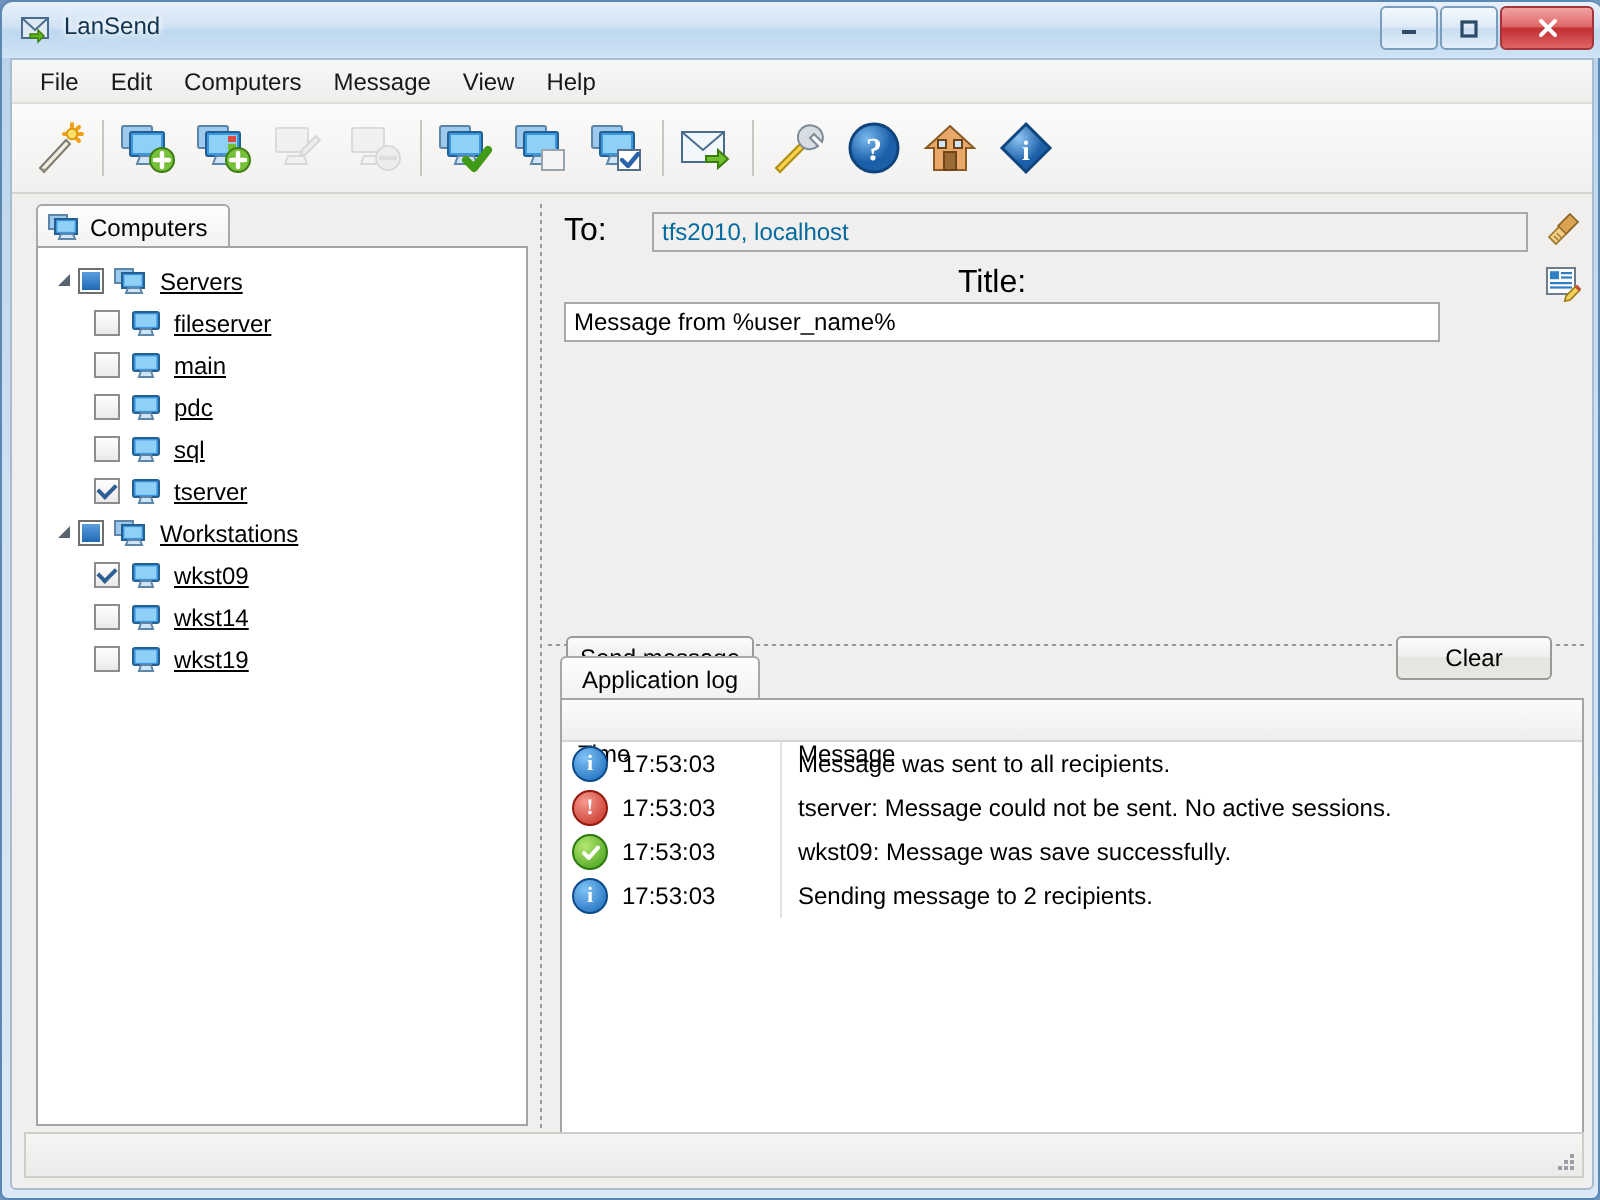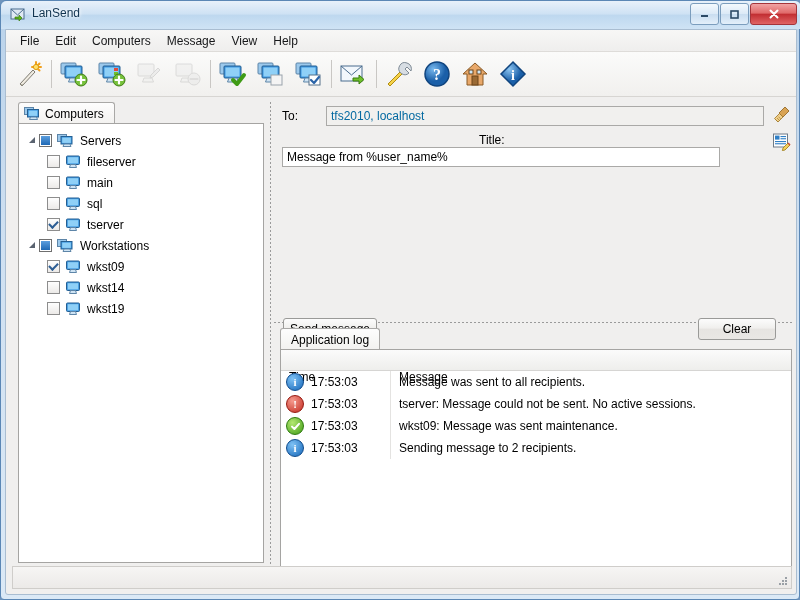--- a/index.html
+++ b/index.html
@@ -71,21 +71,21 @@
   .tabstrip{position:relative;height:22px;}
   .tab{
     position:absolute;left:6px;top:0;height:22px;padding:0 10px 0 26px;
     background:linear-gradient(180deg,#fdfdfd 0%,#f2f1ef 100%);
     border:1px solid #a9a8a6;border-bottom:none;border-radius:3px 3px 0 0;
     display:flex;align-items:center;font-size:12px;
   }
   .tab .tabicon{position:absolute;left:5px;top:3px;}
   .treebox{
     position:absolute;left:6px;top:21px;width:246px;height:440px;
-    background:#fff;border:1px solid #a5a4a2;box-sizing:border-box;overflow:hidden;
+    background:#fff;border:1px solid #a5a4a2;box-sizing:border-box;overflow:hidden;text-decoration:underline;
   }
   .trow{display:flex;align-items:center;height:21px;font-size:12px;padding-left:6px;}
   .trow .expander{width:14px;height:14px;display:flex;align-items:center;justify-content:center;}
   .indent{width:22px;}
   .cb{
     width:13px;height:13px;border:1px solid #8d8d8d;background:linear-gradient(180deg,#fefefe,#eceae8);
     box-sizing:border-box;margin-right:5px;display:flex;align-items:center;justify-content:center;
   }
   .cb.checked:after{
     content:"";width:7px;height:4px;border:2px solid #2d5e94;border-top:none;border-right:none;
@@ -96,21 +96,21 @@
   .nodeicon{margin-right:6px;display:flex;align-items:center;}
   
   .rightpane{position:absolute;left:268px;top:72px;width:518px;height:484px;}
   .vsplit{position:absolute;left:262px;top:72px;width:5px;height:484px;
     background-image:repeating-linear-gradient(180deg,#9a9a9a 0 2px,transparent 2px 4px);
     background-position:2px 0;background-size:1px 100%;background-repeat:repeat-y;}
   .hsplit{position:absolute;left:268px;top:290px;width:518px;height:5px;
     background-image:repeating-linear-gradient(90deg,#9a9a9a 0 2px,transparent 2px 4px);
     background-position:0 2px;background-size:100% 1px;background-repeat:repeat-x;}
   .fieldrow{position:absolute;display:flex;align-items:center;}
-  .flabel{width:44px;font-size:12px;}
+  .flabel{width:44px;font-size:16px;}
   .finput{
     height:20px;box-sizing:border-box;border:1px solid #aaa9a7;
     background:#fff;padding:2px 4px;font-size:12px;font-family:"Liberation Sans",sans-serif;
     color:#000;outline:none;
   }
   .finput.readonly{background:#f1f0ee;color:#0369a1;}
   .sidebtn{position:absolute;width:22px;height:22px;display:flex;align-items:center;justify-content:center;}
   .bodybox{
     position:absolute;left:8px;top:58px;width:482px;height:150px;
     border:1px solid #aaa9a7;background:#fff;box-sizing:border-box;
@@ -395,20 +395,32 @@
           <span class="nodeicon">
             <svg width="16" height="15" viewBox="0 0 16 15">
               <rect x="1.5" y="2" width="13" height="8.5" rx="1" fill="#3c97e0" stroke="#245f92"></rect>
               <rect x="2.8" y="3.2" width="10.4" height="6.2" fill="#8fd0f7"></rect>
               <path d="M5.5 10.5 h5 l1 3 h-7 z" fill="#cfe4f4" stroke="#5d85a8"></path>
             </svg>
           </span>
           <span>main</span>
         </div>
 
+        <div class="trow">
+          <span class="indent"></span>
+          <span class="cb"></span>
+          <span class="nodeicon">
+            <svg width="16" height="15" viewBox="0 0 16 15">
+              <rect x="1.5" y="2" width="13" height="8.5" rx="1" fill="#3c97e0" stroke="#245f92"></rect>
+              <rect x="2.8" y="3.2" width="10.4" height="6.2" fill="#8fd0f7"></rect>
+              <path d="M5.5 10.5 h5 l1 3 h-7 z" fill="#cfe4f4" stroke="#5d85a8"></path>
+            </svg>
+          </span>
+          <span>pdc</span>
+        </div>
 
         <div class="trow">
           <span class="indent"></span>
           <span class="cb"></span>
           <span class="nodeicon">
             <svg width="16" height="15" viewBox="0 0 16 15">
               <rect x="1.5" y="2" width="13" height="8.5" rx="1" fill="#3c97e0" stroke="#245f92"></rect>
               <rect x="2.8" y="3.2" width="10.4" height="6.2" fill="#8fd0f7"></rect>
               <path d="M5.5 10.5 h5 l1 3 h-7 z" fill="#cfe4f4" stroke="#5d85a8"></path>
             </svg>
@@ -560,21 +572,21 @@
 
           <div class="lvrow">
             <span class="lvc-time">
               <span class="sicon ok">
                 <svg width="11" height="11" viewBox="0 0 11 11">
                     <path d="M2 5.6 L4.4 8 L9 2.8" fill="none" stroke="#fff" stroke-width="2" stroke-linecap="round" stroke-linejoin="round"></path>
                   </svg>
               </span>
               <span>17:53:03</span>
             </span>
-            <span class="lvc-msg">wkst09: Message was sent maintenance.</span>
+            <span class="lvc-msg">wkst09: Message was save successfully.</span>
           </div>
 
           <div class="lvrow">
             <span class="lvc-time">
               <span class="sicon info">i</span>
               <span>17:53:03</span>
             </span>
             <span class="lvc-msg">Sending message to 2 recipients.</span>
           </div>
         </div>

